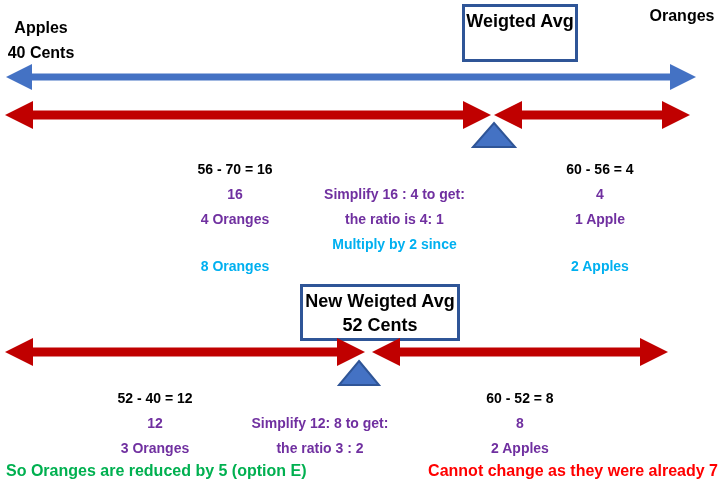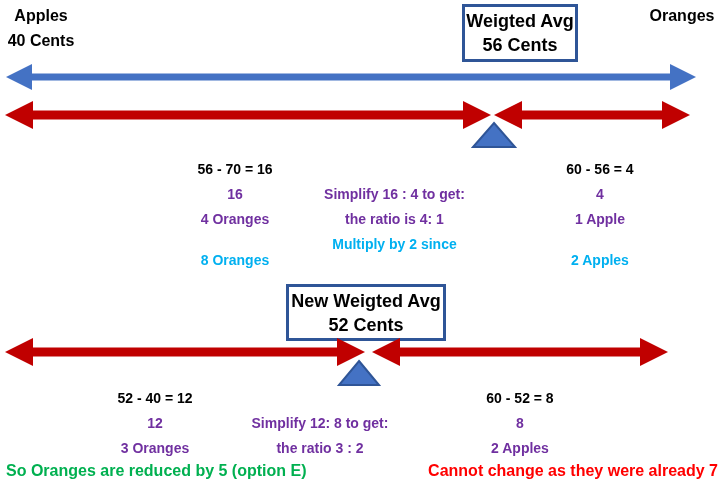--- a/index.html
+++ b/index.html
@@ -27,37 +27,36 @@
   .arrow .shaft { position:absolute; top:50%; transform:translateY(-50%); }
   .arrow .head { position:absolute; width:0; height:0; top:50%; transform:translateY(-50%); }
   .arrow.blue .shaft { background:#4472C4; height:7px; left:22px; right:22px; }
   .arrow.blue .head.left  { left:0;  border-top:13px solid transparent; border-bottom:13px solid transparent; border-right:26px solid #4472C4; }
   .arrow.blue .head.right { right:0; border-top:13px solid transparent; border-bottom:13px solid transparent; border-left:26px solid #4472C4; }
   .arrow.red .shaft { background:#C00000; height:9px; left:24px; right:24px; }
   .arrow.red .head.left  { left:0;  border-top:14px solid transparent; border-bottom:14px solid transparent; border-right:28px solid #C00000; }
   .arrow.red .head.right { right:0; border-top:14px solid transparent; border-bottom:14px solid transparent; border-left:28px solid #C00000; }
 
   .col { position:absolute; text-align:center; font-size:14px; line-height:25px; }
-  .col .gap { margin-top:16px; }
+  .col .gap { margin-top:22px; }
 
   .bottomline { font-size:16px; line-height:20px; }
 </style>
 </head>
 <body>
 
 <div id="canvas">
 
-  <div class="abs ctr toplabel" style="left:2px; top:3px; width:78px;">
+  <div class="abs ctr toplabel" style="left:2px; top:15px; width:78px;">
     <div>Apples</div>
     <div>40 Cents</div>
   </div>
 
   <div class="abs avgbox" style="left:462px; top:4px; width:110px; height:50px;">
     <div>Weigted Avg</div>
-    <div>56 Cents</div>
   </div>
 
   <div class="abs ctr toplabel" style="left:644px; top:3px; width:76px;">
     <div>Oranges</div>
   </div>
 
   <div class="arrow blue" style="left:6px; top:64px; width:690px; height:26px;">
     <div class="head left"></div>
     <div class="shaft"></div>
     <div class="head right"></div>
@@ -91,21 +90,21 @@
     <div class="cyan">Multiply by 2 since</div>
   </div>
 
   <div class="col" style="left:515px; top:157px; width:170px;">
     <div class="blk">60 - 56 = 4</div>
     <div class="purple">4</div>
     <div class="purple">1 Apple</div>
     <div class="cyan gap">2 Apples</div>
   </div>
 
-  <div class="abs avgbox" style="left:286px; top:284px; width:154px; height:49px;">
+  <div class="abs avgbox" style="left:300px; top:284px; width:154px; height:49px;">
     <div>New Weigted Avg</div>
     <div>52 Cents</div>
   </div>
 
   <div class="arrow red" style="left:5px; top:338px; width:360px; height:28px;">
     <div class="head left"></div>
     <div class="shaft"></div>
     <div class="head right"></div>
   </div>
   <div class="arrow red" style="left:372px; top:338px; width:296px; height:28px;">

